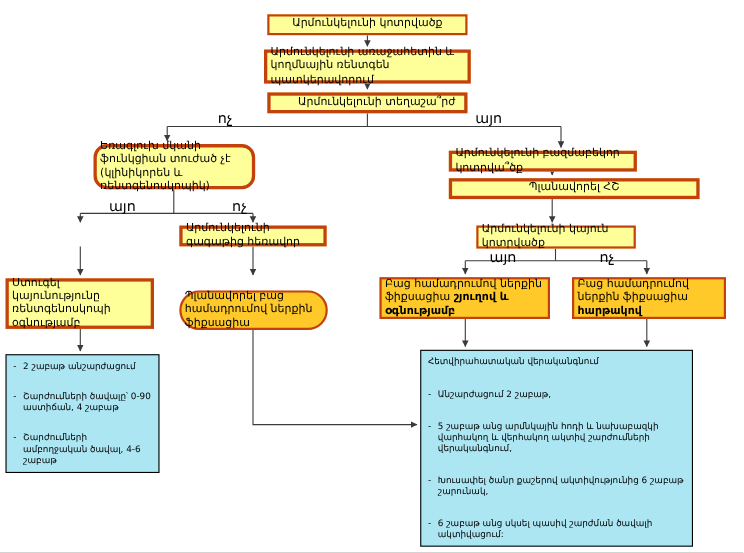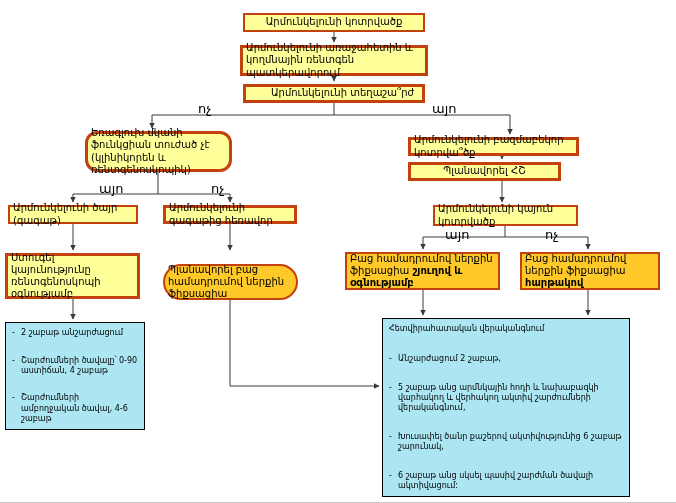--- a/index.html
+++ b/index.html
@@ -80,41 +80,38 @@
   <span class="branch-label" style="left:198px;top:102px;">ոչ</span>
   <span class="branch-label" style="left:432px;top:102px;">այո</span>
 
   <div class="node" style="left:85px;top:131px;width:147px;height:41px;border-radius:12px;">
     <span>Եռագլուխ մկանի ֆունկցիան տուժած չէ (կլինիկորեն և ռենտգենոսկոպիկ)</span>
   </div>
 
   <span class="branch-label" style="left:99px;top:182px;">այո</span>
   <span class="branch-label" style="left:211px;top:182px;">ոչ</span>
 
-  <div class="node thick" style="left:8px;top:205px;width:130px;height:19px;">
-    <span>Արմունկելունի ծայր (գագաթ)</span>
-  </div>
 
   <div class="node" style="left:163px;top:205px;width:134px;height:19px;">
     <span>Արմունկելունի գագաթից հեռավոր</span>
   </div>
 
   <div class="node" style="left:5px;top:253px;width:135px;height:46px;">
     <span>Ստուգել կայունությունը ռենտգենոսկոպի օգնությամբ</span>
   </div>
 
   <div class="node thick orange" style="left:163px;top:264px;width:135px;height:36px;border-radius:18px;">
     <span>Պլանավորել բաց համադրումով ներքին ֆիքսացիա</span>
   </div>
 
   <div class="node" style="left:408px;top:137px;width:171px;height:19px;">
     <span>Արմունկելունի բազմաբեկոր կոտրվա՞ծք</span>
   </div>
 
-  <div class="node" style="left:408px;top:162px;width:153px;height:19px;">
+  <div class="node" style="left:408px;top:162px;width:228px;height:19px;">
     <span>Պլանավորել ՀՇ</span>
   </div>
 
   <div class="node thick" style="left:433px;top:205px;width:145px;height:21px;">
     <span>Արմունկելունի կայուն կոտրվածք</span>
   </div>
 
   <span class="branch-label" style="left:445px;top:228px;">այո</span>
   <span class="branch-label" style="left:545px;top:228px;">ոչ</span>
 

